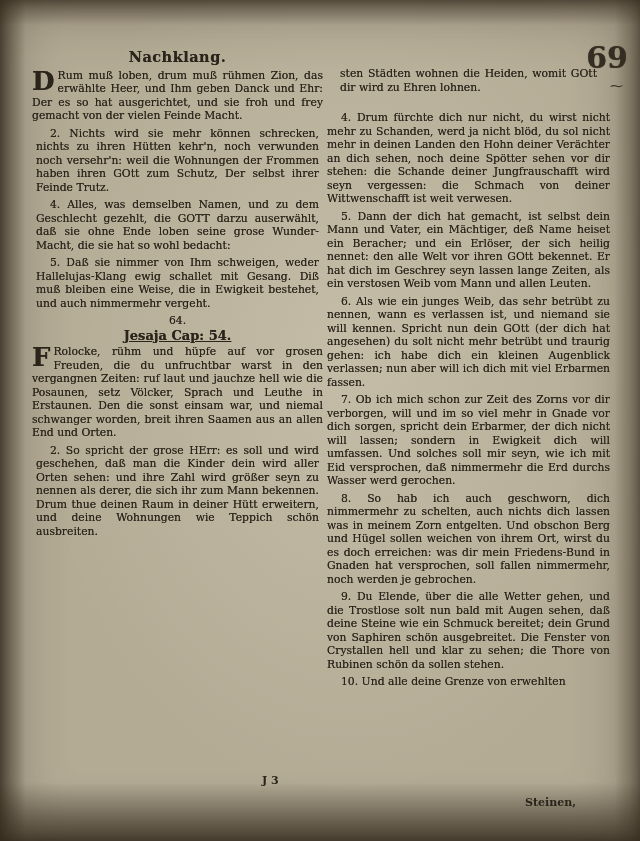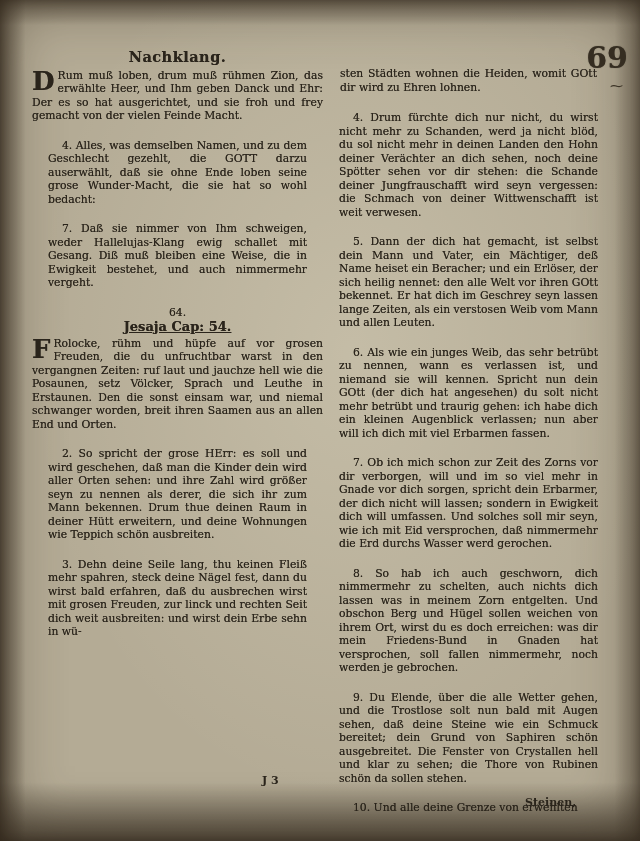--- a/index.html
+++ b/index.html
@@ -49,21 +49,21 @@
     text-align: center !important;
     margin: 2px 0 1px 0;
   }
   .p-center-large {
     text-align: center !important;
     font-size: 13px;
     font-weight: bold;
     margin: 1px 0 3px 0;
     text-decoration: underline;
   }
-  .p-body { margin: 16px; text-indent: 14px; }
+  .p-body { margin: 4px; text-indent: 14px; }
   .p-plain { margin: 17px; }
   .p-opening { margin: 0; }
   .dropcap {
     float: left;
     font-size: 26px;
     line-height: 23px;
     font-weight: bold;
     padding: 1px 3px 0 0;
   }
   .page-number {
@@ -104,27 +104,27 @@
 <div class="page">
 
   <div class="page-number">69</div>
 
   <div class="page-ornament">⁓</div>
 
   <div class="columns">
     <div class="column">
         <p class="p-heading">Nachklang.</p>
         <p class="p-opening"><span class="dropcap">D</span>Rum muß loben, drum muß rühmen Zion, das erwählte Heer, und Ihm geben Danck und Ehr: Der es so hat ausgerichtet, und sie froh und frey gemacht von der vielen Feinde Macht.</p>
+        <p class="p-body">2. Nichts wird sie mehr können schrecken, nichts zu ihren Hütten kehr'n, noch verwunden noch versehr'n: weil die Wohnungen der Frommen haben ihren GOtt zum Schutz, Der selbst ihrer Feinde Trutz.</p>
         <p class="p-body">4. Alles, was demselben Namen, und zu dem Geschlecht gezehlt, die GOTT darzu auserwählt, daß sie ohne Ende loben seine grose Wunder-Macht, die sie hat so wohl bedacht:</p>
-        <p class="p-body">7. Daß sie nimmer von Ihm schweigen, weder Hallelujas-Klang ewig schallet mit Gesang. Diß muß bleiben eine Weise, die in Ewigkeit bestehet, und auch nimmermehr vergeht.</p>
+        <p class="p-body">5. Daß sie nimmer von Ihm schweigen, weder Hallelujas-Klang ewig schallet mit Gesang. Diß muß bleiben eine Weise, die in Ewigkeit bestehet, und auch nimmermehr vergeht.</p>
         <p class="p-center">64.</p>
         <p class="p-center-large">Jesaja Cap: 54.</p>
         <p class="p-opening"><span class="dropcap">F</span>Rolocke, rühm und hüpfe auf vor grosen Freuden, die du unfruchtbar warst in den vergangnen Zeiten: ruf laut und jauchze hell wie die Posaunen, setz Völcker, Sprach und Leuthe in Erstaunen. Den die sonst einsam war, und niemal schwanger worden, breit ihren Saamen aus an allen End und Orten.</p>
         <p class="p-body">2. So spricht der grose HErr: es soll und wird geschehen, daß man die Kinder dein wird aller Orten sehen: und ihre Zahl wird größer seyn zu nennen als derer, die sich ihr zum Mann bekennen. Drum thue deinen Raum in deiner Hütt erweitern, und deine Wohnungen wie Teppich schön ausbreiten.</p>
-        <p class="p-body">3. Dehn deine Seile lang, thu keinen Fleiß mehr spahren, steck deine Nägel fest, dann du wirst bald erfahren, daß du ausbrechen wirst mit grosen Freuden, zur linck und rechten Seit dich weit ausbreiten: und wirst dein Erbe sehn in wü-</p>
       </div>
     <div class="column">
         <p class="p-plain">sten Städten wohnen die Heiden, womit GOtt dir wird zu Ehren lohnen.</p>
         <p class="p-body">4. Drum fürchte dich nur nicht, du wirst nicht mehr zu Schanden, werd ja nicht blöd, du sol nicht mehr in deinen Landen den Hohn deiner Verächter an dich sehen, noch deine Spötter sehen vor dir stehen: die Schande deiner Jungfrauschafft wird seyn vergessen: die Schmach von deiner Wittwenschafft ist weit verwesen.</p>
         <p class="p-body">5. Dann der dich hat gemacht, ist selbst dein Mann und Vater, ein Mächtiger, deß Name heiset ein Beracher; und ein Erlöser, der sich heilig nennet: den alle Welt vor ihren GOtt bekennet. Er hat dich im Geschrey seyn lassen lange Zeiten, als ein verstosen Weib vom Mann und allen Leuten.</p>
         <p class="p-body">6. Als wie ein junges Weib, das sehr betrübt zu nennen, wann es verlassen ist, und niemand sie will kennen. Spricht nun dein GOtt (der dich hat angesehen) du solt nicht mehr betrübt und traurig gehen: ich habe dich ein kleinen Augenblick verlassen; nun aber will ich dich mit viel Erbarmen fassen.</p>
         <p class="p-body">7. Ob ich mich schon zur Zeit des Zorns vor dir verborgen, will und im so viel mehr in Gnade vor dich sorgen, spricht dein Erbarmer, der dich nicht will lassen; sondern in Ewigkeit dich will umfassen. Und solches soll mir seyn, wie ich mit Eid versprochen, daß nimmermehr die Erd durchs Wasser werd gerochen.</p>
         <p class="p-body">8. So hab ich auch geschworn, dich nimmermehr zu schelten, auch nichts dich lassen was in meinem Zorn entgelten. Und obschon Berg und Hügel sollen weichen von ihrem Ort, wirst du es doch erreichen: was dir mein Friedens-Bund in Gnaden hat versprochen, soll fallen nimmermehr, noch werden je gebrochen.</p>
         <p class="p-body">9. Du Elende, über die alle Wetter gehen, und die Trostlose solt nun bald mit Augen sehen, daß deine Steine wie ein Schmuck bereitet; dein Grund von Saphiren schön ausgebreitet. Die Fenster von Crystallen hell und klar zu sehen; die Thore von Rubinen schön da sollen stehen.</p>
         <p class="p-body">10. Und alle deine Grenze von erwehlten</p>

